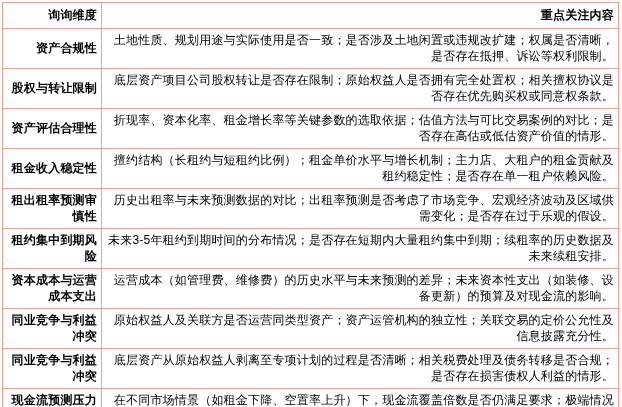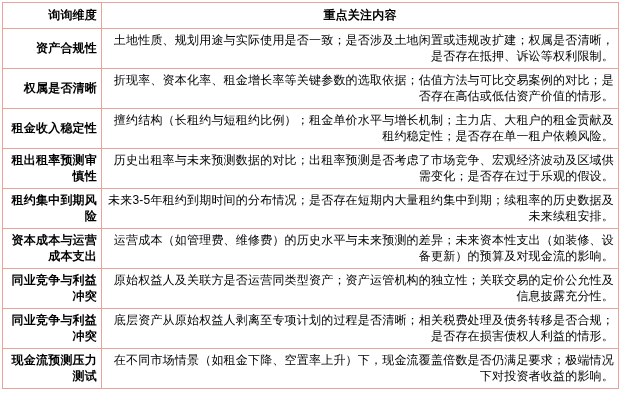--- a/index.html
+++ b/index.html
@@ -32,21 +32,21 @@
     vertical-align: middle;
     padding: 3px 4px 4px 4px;
     font-size: 12px;
     line-height: 16px;
     letter-spacing: 0.2px;
     text-align: right;
   }
   table.qa-table thead th {
     background: #ffffff;
     font-weight: bold;
-    text-align: center;
+    text-align: right;
     padding-top: 4px;
     padding-bottom: 5px;
   }
   table.qa-table thead th.dim-head {
     text-align: right;
   }
   td.dim-cell {
     font-weight: bold;
     text-align: left;
     word-break: break-all;
@@ -71,21 +71,25 @@
         <th class="dim-head">询询维度</th>
         <th>重点关注内容</th>
       </tr>
     </thead>
     <tbody>
       <tr>
         <td class="dim-cell">资产合规性</td>
         <td class="focus-cell">土地性质、规划用途与实际使用是否一致；是否涉及土地闲置或违规改扩建；权属是否清晰，是否存在抵押、诉讼等权利限制。</td>
       </tr>
       <tr>
-        <td class="dim-cell">权属是否清晰</td>
+        <td class="dim-cell">股权与转让限制</td>
+        <td class="focus-cell">底层资产项目公司股权转让是否存在限制；原始权益人是否拥有完全处置权；相关擅权协议是否存在优先购买权或同意权条款。</td>
+      </tr>
+      <tr>
+        <td class="dim-cell">资产评估合理性</td>
         <td class="focus-cell">折现率、资本化率、租金增长率等关键参数的选取依据；估值方法与可比交易案例的对比；是否存在高估或低估资产价值的情形。</td>
       </tr>
       <tr>
         <td class="dim-cell">租金收入稳定性</td>
         <td class="focus-cell">擅约结构（长租约与短租约比例）；租金单价水平与增长机制；主力店、大租户的租金贡献及租约稳定性；是否存在单一租户依赖风险。</td>
       </tr>
       <tr>
         <td class="dim-cell">租出租率预测审慎性</td>
         <td class="focus-cell">历史出租率与未来预测数据的对比；出租率预测是否考虑了市场竞争、宏观经济波动及区域供需变化；是否存在过于乐观的假设。</td>
       </tr>

